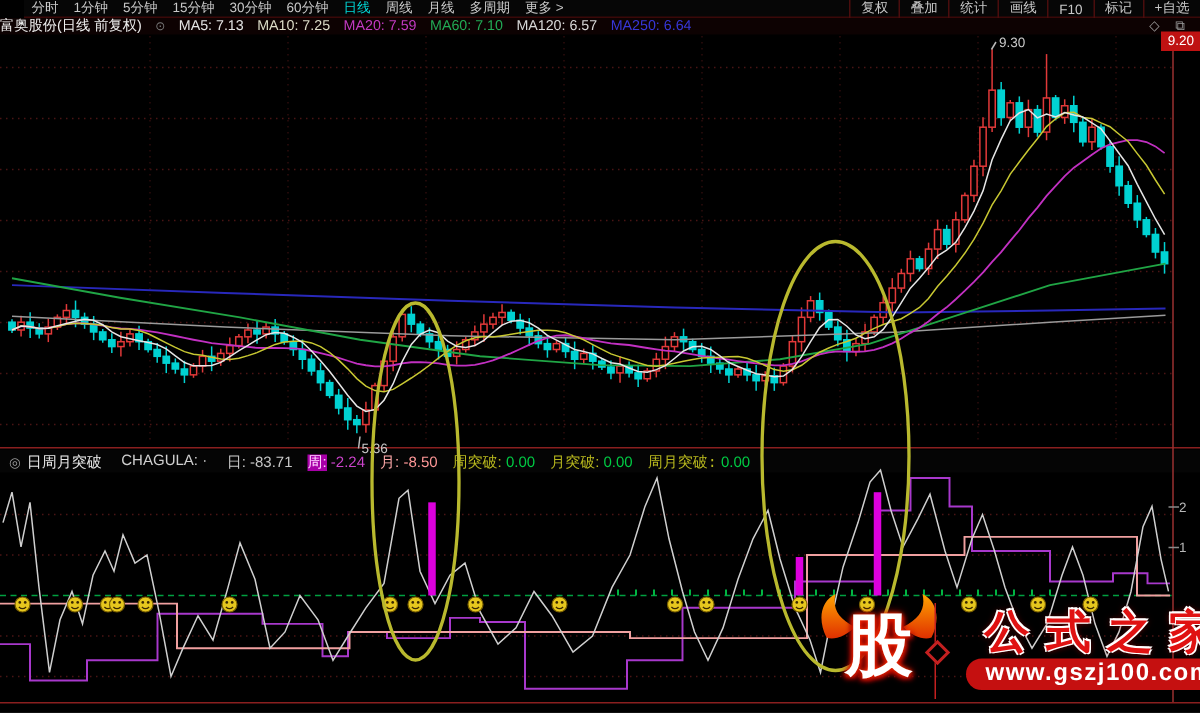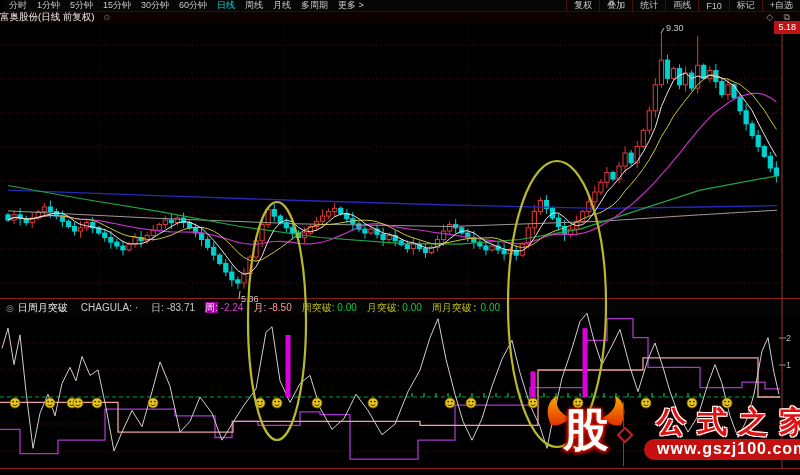--- a/index.html
+++ b/index.html
@@ -1,19 +1,19 @@
 <!DOCTYPE html>
 <html><head>
 <meta charset="utf-8">
 <style>
   html,body{margin:0;padding:0;background:#222;}
   .screen{position:relative;width:800px;height:475px;background:#000;overflow:hidden;
           font-family:"Liberation Sans",sans-serif;-webkit-font-smoothing:none;}
   
-  .menu-bar{position:absolute;top:0;left:4px;right:0;height:11px;background:#060606;
+  .menu-bar{position:absolute;top:0;left:16px;right:0;height:11px;background:#060606;
             border-bottom:1px solid #3a0808;display:flex;align-items:center;
             font-size:9px;color:#c8c8c8;padding-left:5px;z-index:5;}
   .menu-left{display:flex;gap:10px;align-items:center;}
   .tab{cursor:default;white-space:nowrap;}
   .tab.active{color:#00d8d8;}
   .menu-right{margin-left:auto;display:flex;align-items:center;}
   .menu-right .mitem{padding:8px 7px;border-left:1px solid #4a0d0d;white-space:nowrap;}
   
   .info-bar{position:absolute;top:12px;left:0;right:0;height:11px;background:#0d0202;
             display:flex;align-items:center;gap:9px;font-size:9.5px;color:#d8d8d8;
@@ -83,24 +83,32 @@
         <span class="mitem">画线</span>
         <span class="mitem">F10</span>
         <span class="mitem">标记</span>
         <span class="mitem">+自选</span>
       </div>
   </div>
 
   <div class="info-bar">
     <span class="info-title">富奥股份(日线 前复权)</span>
     <span class="dot-icon">⊙</span>
+    <span id="ma-values" style="display:flex;gap:9px;">
+        <span class="" style="color: rgb(228, 228, 228);">MA5: 7.13</span>
+        <span class="" style="color: rgb(220, 220, 200);">MA10: 7.25</span>
+        <span class="" style="color: rgb(194, 58, 194);">MA20: 7.59</span>
+        <span class="" style="color: rgb(34, 170, 85);">MA60: 7.10</span>
+        <span class="" style="color: rgb(216, 216, 216);">MA120: 6.57</span>
+        <span class="" style="color: rgb(55, 55, 216);">MA250: 6.64</span>
+      </span>
     <span class="corner-icons">◇ ⧉</span>
   </div>
 
-  <div class="price-badge">5.18</div>
+  <div class="price-badge">9.20</div>
 
   <div class="ind-header">
     <span class="ind-name">
       <span class="ind-icon">◎</span>
       <span>日周月突破</span>
     </span>
     <span style="color:#cfcfcf;">CHAGULA: ·</span>
     <span id="ind-values" style="display:flex;gap:10px;">
         <span class="iv"><span style="color: rgb(200, 200, 200);">日:</span><span style="color: rgb(200, 200, 200);"> -83.71</span></span>
         <span class="iv"><span style="color: rgb(255, 210, 255); background: rgb(168, 0, 168);">周:</span><span style="color: rgb(204, 68, 204);"> -2.24</span></span>

